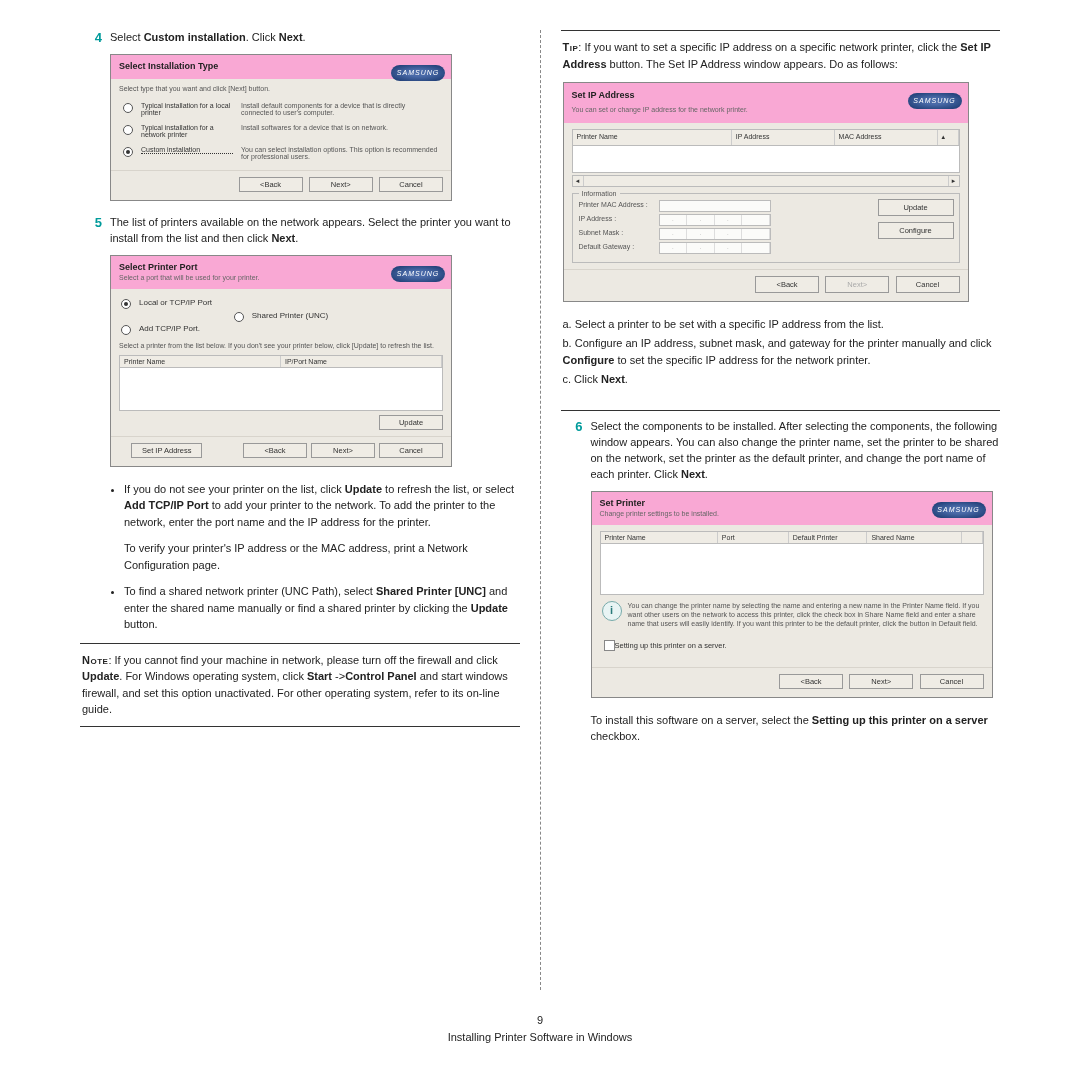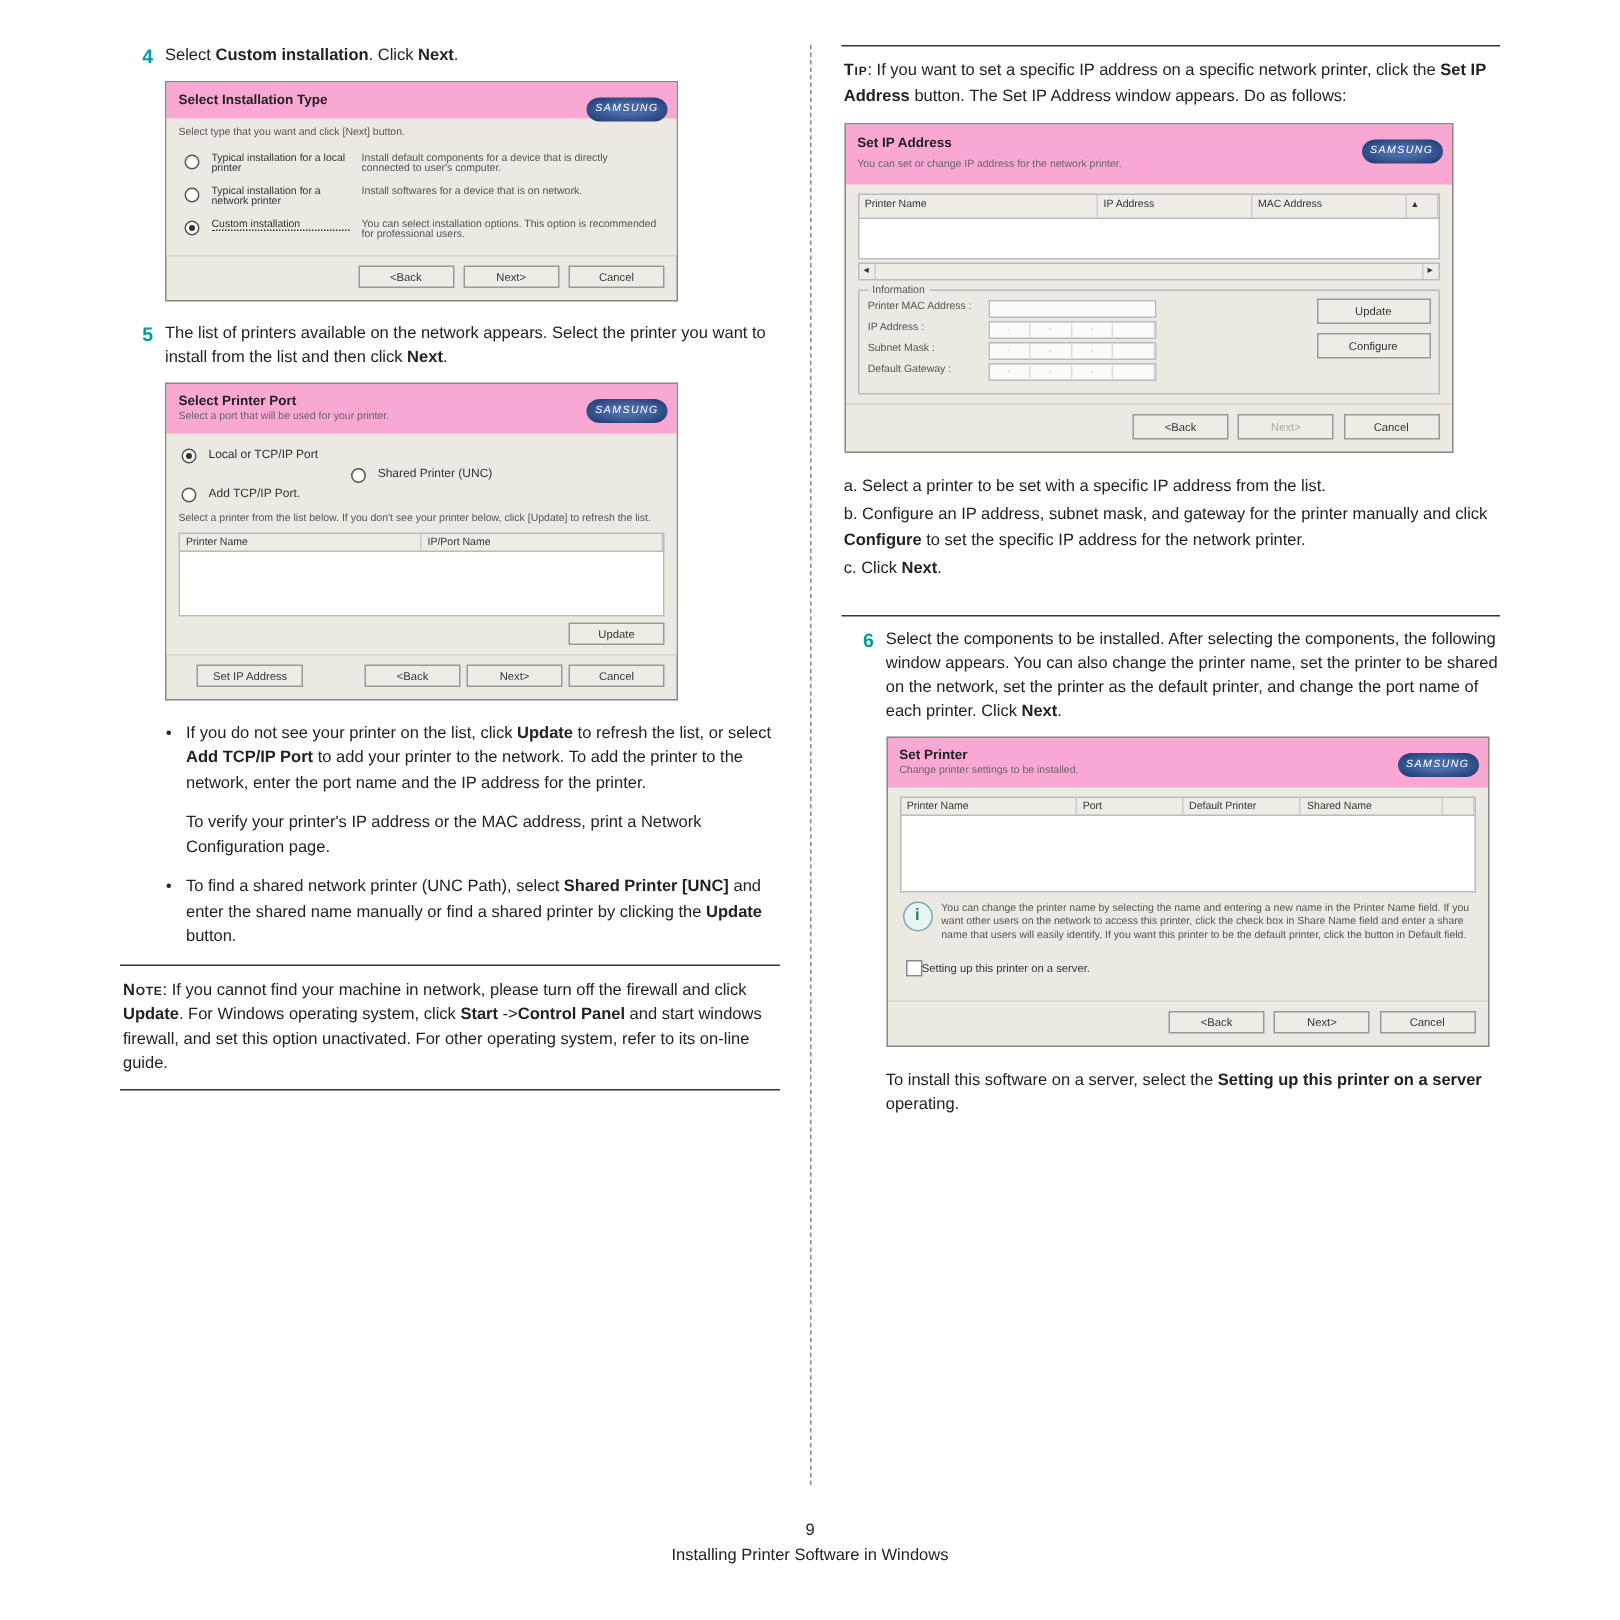--- a/index.html
+++ b/index.html
@@ -504,21 +504,21 @@
         </div>
       </div>
       <div class="btnrow">
         <span class="btn">&lt;Back</span>
         <span class="btn">Next&gt;</span>
         <span class="btn">Cancel</span>
       </div>
     </div>
 
     <div class="indent">
-      <span>To install this software on a server, select the </span><b>Setting up this printer on a server</b><span> operating.</span>
+      <span>To install this software on a server, select the </span><b>Setting up this printer on a server</b><span> checkbox.</span>
     </div>
 
   </div>
 </div>
 
 <div class="footer">
   <div>9</div>
   <div>Installing Printer Software in Windows</div>
 </div>
 

